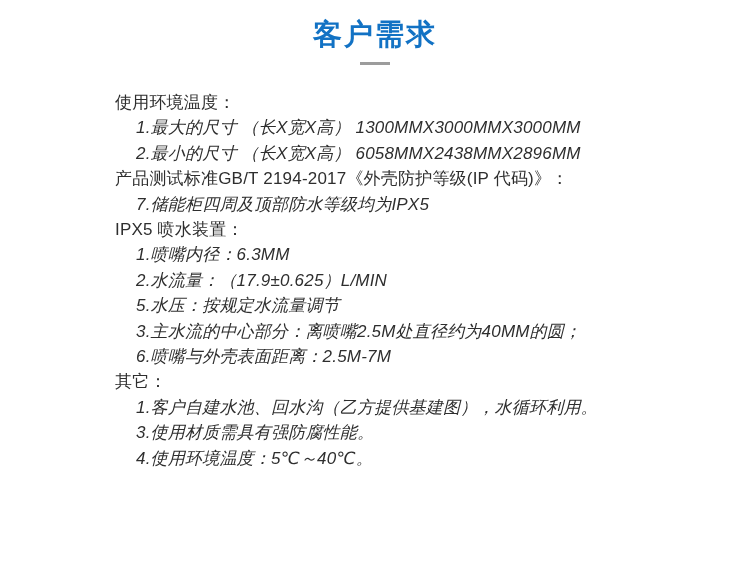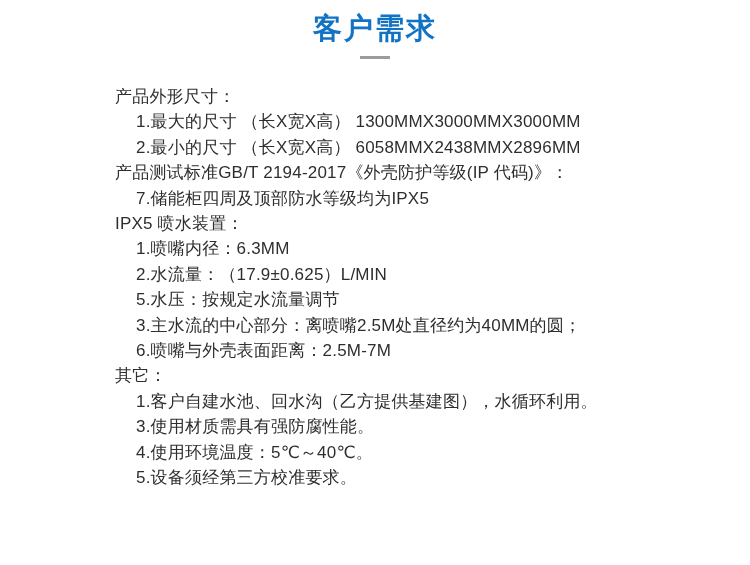--- a/index.html
+++ b/index.html
@@ -9,21 +9,21 @@
   }
   .page {
     position: relative;
     width: 750px;
     height: 565px;
     background: #ffffff;
     font-family: "Liberation Sans", "DejaVu Sans", sans-serif;
     overflow: hidden;
   }
   .header {
-    padding-top: 13px;
+    padding-top: 19px;
     text-align: center;
   }
   .title {
     display: inline-block;
     font-size: 29px;
     font-weight: 700;
     letter-spacing: 2px;
     color: #1272c4;
     line-height: 1.1;
   }
@@ -38,42 +38,42 @@
     font-size: 17px;
     line-height: 25.4px;
     color: #2e2e2e;
     letter-spacing: 0.2px;
   }
   .line {
     white-space: nowrap;
   }
   .line.indent-1 {
     padding-left: 21px;
+    font-style: italic;
   }
 </style>
 </head>
 <body>
 
 <div class="page">
   <div class="header">
     <div class="title">客户需求</div>
     <div class="divider"></div>
   </div>
 
   <div class="content">
-    <div class="line indent-0">产品外形尺寸：</div>
+    <div class="line indent-0">使用环境温度：</div>
     <div class="line indent-1">1.最大的尺寸 （长X宽X高） 1300MMX3000MMX3000MM</div>
     <div class="line indent-1">2.最小的尺寸 （长X宽X高） 6058MMX2438MMX2896MM</div>
     <div class="line indent-0">产品测试标准GB/T 2194-2017《外壳防护等级(IP 代码)》：</div>
     <div class="line indent-1">7.储能柜四周及顶部防水等级均为IPX5</div>
     <div class="line indent-0">IPX5 喷水装置：</div>
     <div class="line indent-1">1.喷嘴内径：6.3MM</div>
     <div class="line indent-1">2.水流量：（17.9±0.625）L/MIN</div>
     <div class="line indent-1">5.水压：按规定水流量调节</div>
     <div class="line indent-1">3.主水流的中心部分：离喷嘴2.5M处直径约为40MM的圆；</div>
     <div class="line indent-1">6.喷嘴与外壳表面距离：2.5M-7M</div>
     <div class="line indent-0">其它：</div>
     <div class="line indent-1">1.客户自建水池、回水沟（乙方提供基建图），水循环利用。</div>
     <div class="line indent-1">3.使用材质需具有强防腐性能。</div>
     <div class="line indent-1">4.使用环境温度：5℃～40℃。</div>
-    <div class="line indent-1">5.设备须经第三方校准要求。</div>
   </div>
 </div>
 
 </body></html>

